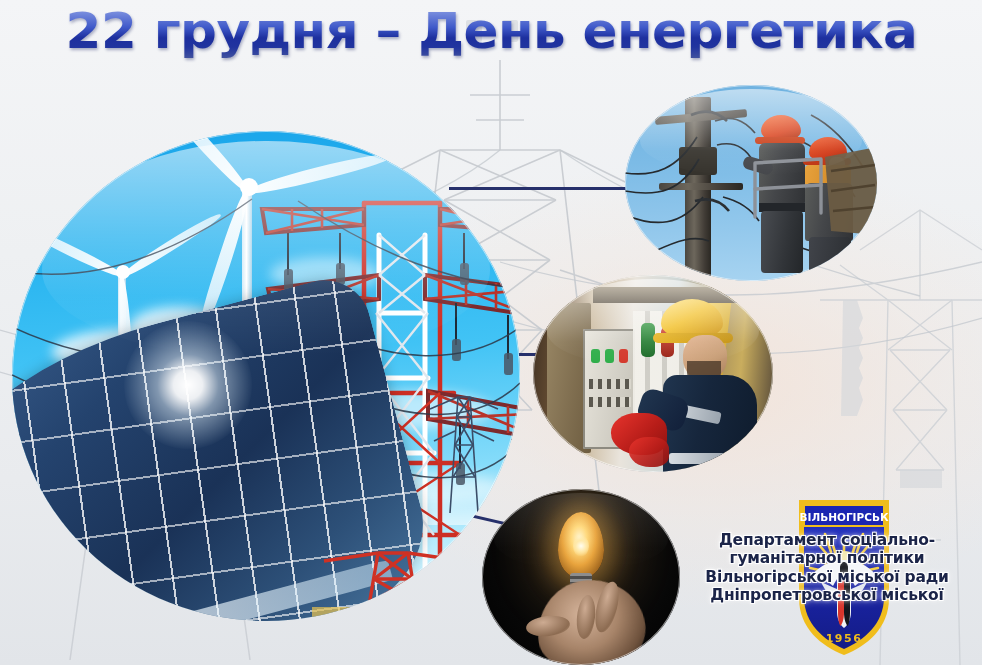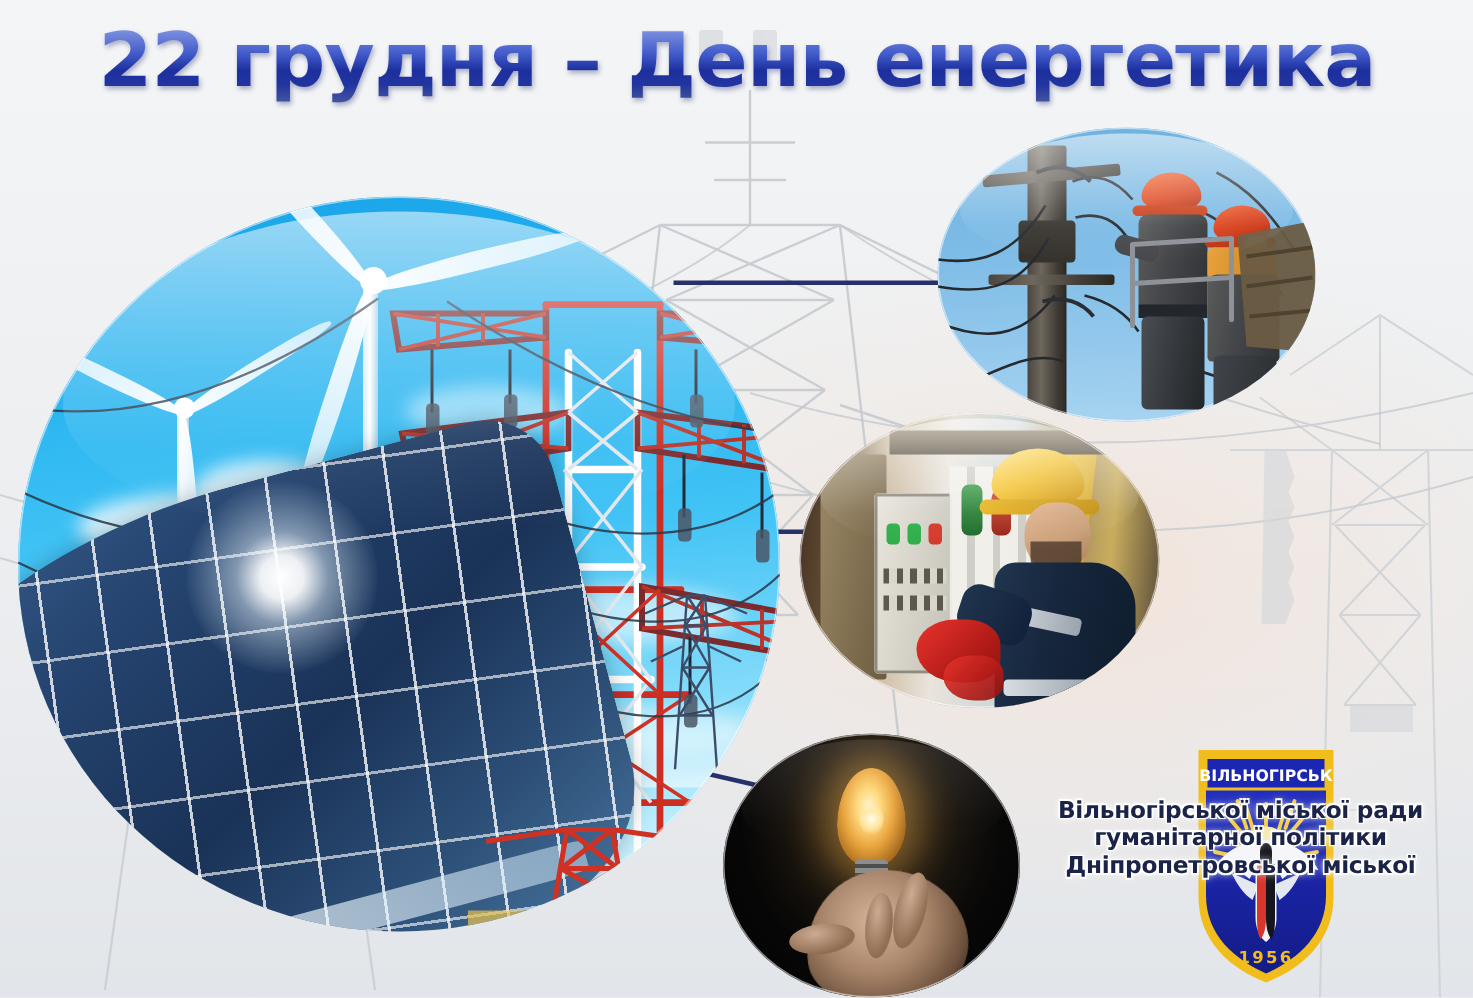--- a/index.html
+++ b/index.html
@@ -15,21 +15,21 @@
       linear-gradient(180deg,#f4f5f7 0%, #eef0f2 38%, #e9ebee 72%, #e2e5e9 100%);
   }
 
   
   .bg-art{position:absolute;inset:0;overflow:hidden;pointer-events:none;}
   .bg-art svg{position:absolute;}
 
   
   .title-wrap{
     position:absolute;left:0;top:2px;width:982px;height:76px;
-    display:flex;align-items:center;justify-content:center;
+    display:flex;align-items:flex-start;justify-content:center;
     z-index:40;
   }
   .title{
     font-family:"DejaVu Sans", sans-serif;
     font-weight:bold;
     font-size:50px;
     letter-spacing:-0.5px;
     white-space:nowrap;
     transform:scaleX(1.03);
     background:linear-gradient(180deg,#a9b9ee 0%, #7f93e0 14%, #3f59c9 44%, #1d2f9e 62%, #21349f 78%, #46579f 100%);
@@ -486,22 +486,23 @@
 
     <path d="M42 80 L42 118 C42 126 46 132 49 134 C52 132 56 126 56 118 L56 80 Z" fill="#f0f2f5"></path>
     <path d="M43 82 L49 82 L49 118 C49 126 47 130 45.5 132 C44 130 43 126 43 118 Z" fill="#d8352c"></path>
     <path d="M49 82 L55 82 L55 118 C55 126 54 130 52.5 132 C51 130 49 126 49 118 Z" fill="#14161c"></path>
     <path d="M45 74 C45 70 47 68 49 68 C51 68 53 70 53 74 L53 82 L45 82 Z" fill="#14161c"></path>
 
     <text x="49" y="148" text-anchor="middle" font-family="DejaVu Sans, sans-serif" font-size="11" font-weight="bold" letter-spacing="1.5" fill="#f0bd1c">1956</text>
   </svg>
 
   <div id="dept">
+    <div>Департамент соціально-</div>
+    <div>гуманітарної політики</div>
     <div>Вільногірської міської ради</div>
-    <div>гуманітарної політики</div>
     <div>Дніпропетровської міської</div>
   </div>
 
   <div class="title-wrap">
     <div class="title">22 грудня – День енергетика</div>
   </div>
 
 </div>
 
 </body></html>

